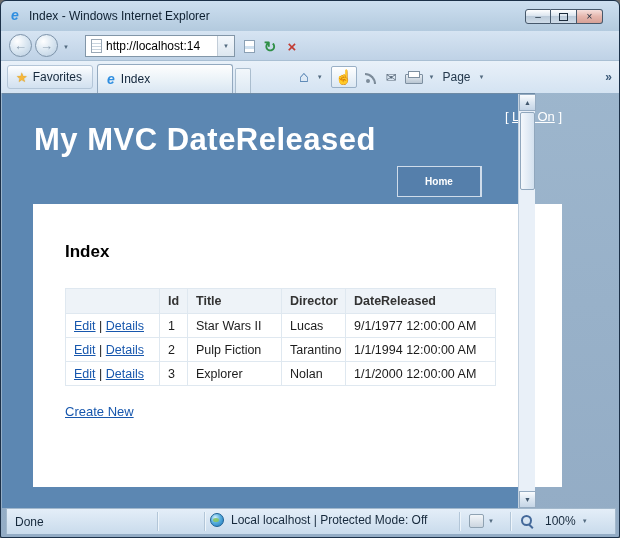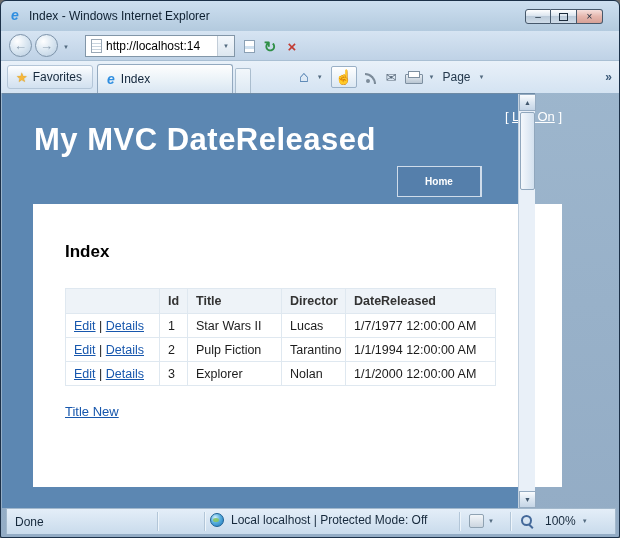--- a/index.html
+++ b/index.html
@@ -267,40 +267,40 @@
               <th>Director</th>
               <th>DateReleased</th>
             </tr>
           </thead>
           <tbody>
             <tr>
               <td><a href="#" class="pagelink">Edit</a> <span>|</span> <a href="#" class="pagelink">Details</a></td>
               <td>1</td>
               <td>Star Wars II</td>
               <td>Lucas</td>
-              <td>1/7/1977 12:00:00 AM</td>
+              <td>9/1/1977 12:00:00 AM</td>
             </tr>
             <tr>
               <td><a href="#" class="pagelink">Edit</a> <span>|</span> <a href="#" class="pagelink">Details</a></td>
               <td>2</td>
               <td>Pulp Fiction</td>
               <td>Tarantino</td>
               <td>1/1/1994 12:00:00 AM</td>
             </tr>
             <tr>
               <td><a href="#" class="pagelink">Edit</a> <span>|</span> <a href="#" class="pagelink">Details</a></td>
               <td>3</td>
               <td>Explorer</td>
               <td>Nolan</td>
               <td>1/1/2000 12:00:00 AM</td>
             </tr>
           </tbody>
         </table>
 
-        <a href="#" class="pagelink create-link">Title New</a>
+        <a href="#" class="pagelink create-link">Create New</a>
       </div>
     </div>
 
     <div class="scrollbar">
       <div class="sb-btn sb-up">
           <span>▲</span>
         </div>
       <div class="sb-thumb"></div>
       <div class="sb-btn sb-down">
           <span>▼</span>

